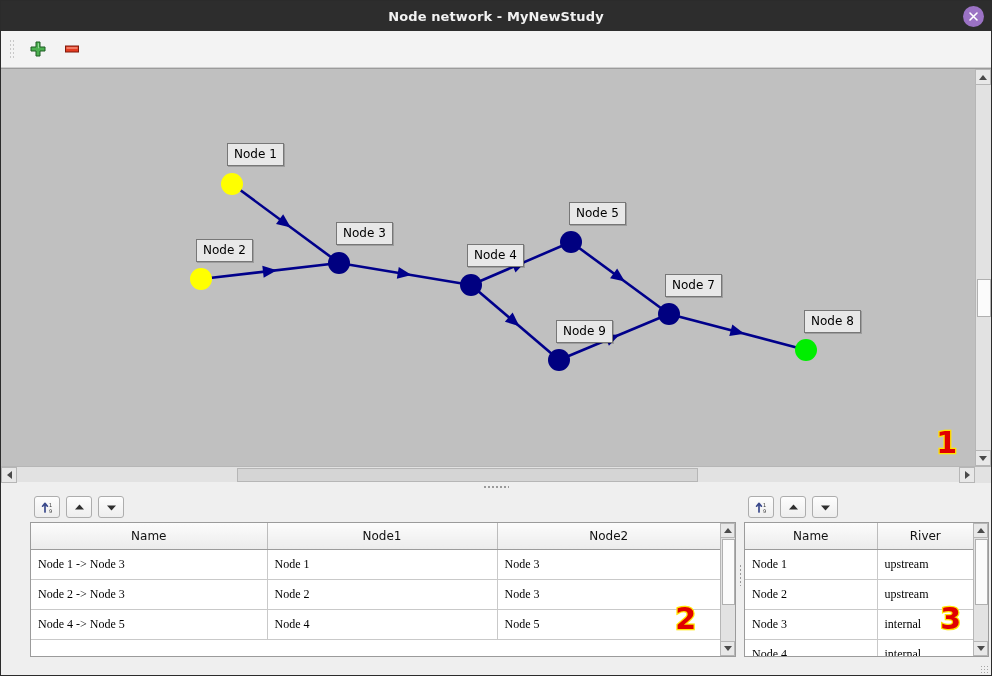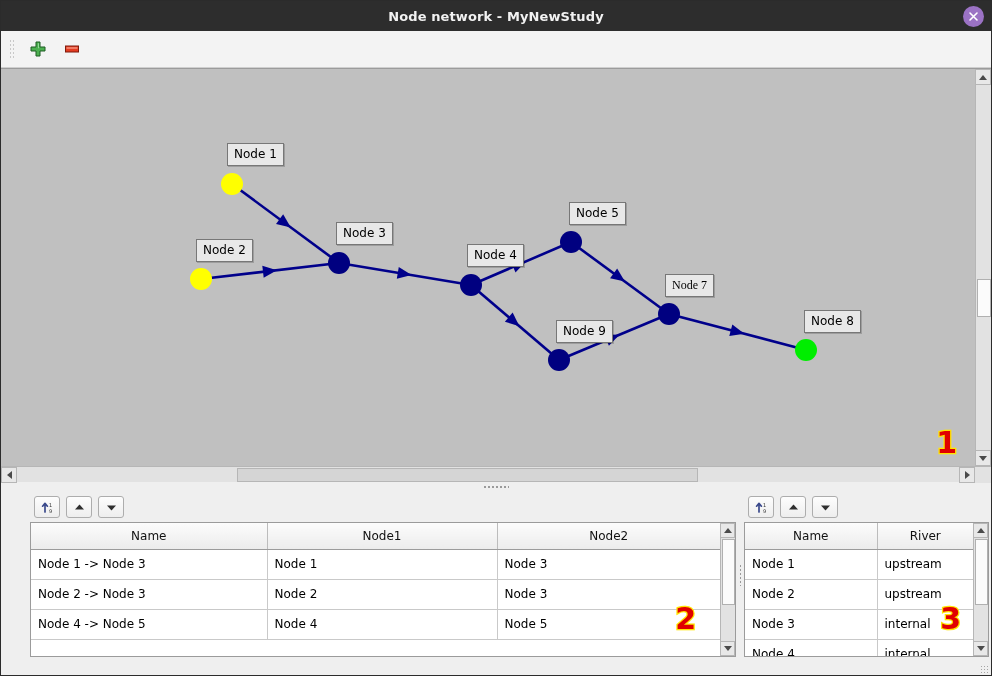--- a/index.html
+++ b/index.html
@@ -135,20 +135,21 @@
     border-right:1px solid #bcbcbc;border-bottom:1px solid #9b9b9b;
     font-weight:normal;font-size:12px;height:26px;text-align:center;
     color:#111;box-sizing:border-box;
   }
   thead th:last-child{border-right:0;}
   tbody td{
     border-right:1px solid #c9c9c9;border-bottom:1px solid #c9c9c9;
     height:30px;padding:0 7px;font-size:12px;color:#000;
     white-space:nowrap;overflow:hidden;text-overflow:ellipsis;box-sizing:border-box;
     background:#fff;
+    font-family:Liberation Serif, serif;
   }
   tbody td:last-child{border-right:0;}
   .tbl-v{
     flex:0 0 15px;width:15px;background:#e2e2e2;border-left:1px solid #b6b6b6;
     position:relative;box-sizing:border-box;
   }
   .tbl-v .sb-arrow{width:15px;height:15px;position:absolute;left:-1px;}
   .tbl-v .sb-up{top:0;}
   .tbl-v .sb-down{bottom:0;}
   .tbl-v .thumb{position:absolute;left:1px;width:13px;background:#fbfbfb;border:1px solid #b0b0b0;box-sizing:border-box;}
@@ -217,21 +218,21 @@
           <circle cx="668" cy="245" r="11" fill="#000080"></circle>
           <circle cx="805" cy="281" r="11" fill="#00ee00"></circle>
         </svg>
       <div id="labels">
           <div class="node-label" style="left: 226px; top: 74px;">Node 1</div>
           <div class="node-label" style="left: 195px; top: 170px;">Node 2</div>
           <div class="node-label" style="left: 335px; top: 153px;">Node 3</div>
           <div class="node-label" style="left: 466px; top: 175px;">Node 4</div>
           <div class="node-label" style="left: 568px; top: 133px;">Node 5</div>
           <div class="node-label" style="left: 555px; top: 251px;">Node 9</div>
-          <div class="node-label" style="left: 664px; top: 205px; font-family: Liberation Serif, serif;">Node 7</div>
+          <div class="node-label" style="left: 664px; top: 205px;">Node 7</div>
           <div class="node-label" style="left: 803px; top: 241px;">Node 8</div>
         </div>
       <div class="badge" style="right:18px;bottom:8px;">
         <span>1</span>
       </div>
     </div>
     <div class="vscroll">
       <div class="sb-arrow sb-up">
           <i class="arrow-gly a-up"></i>
         </div>

